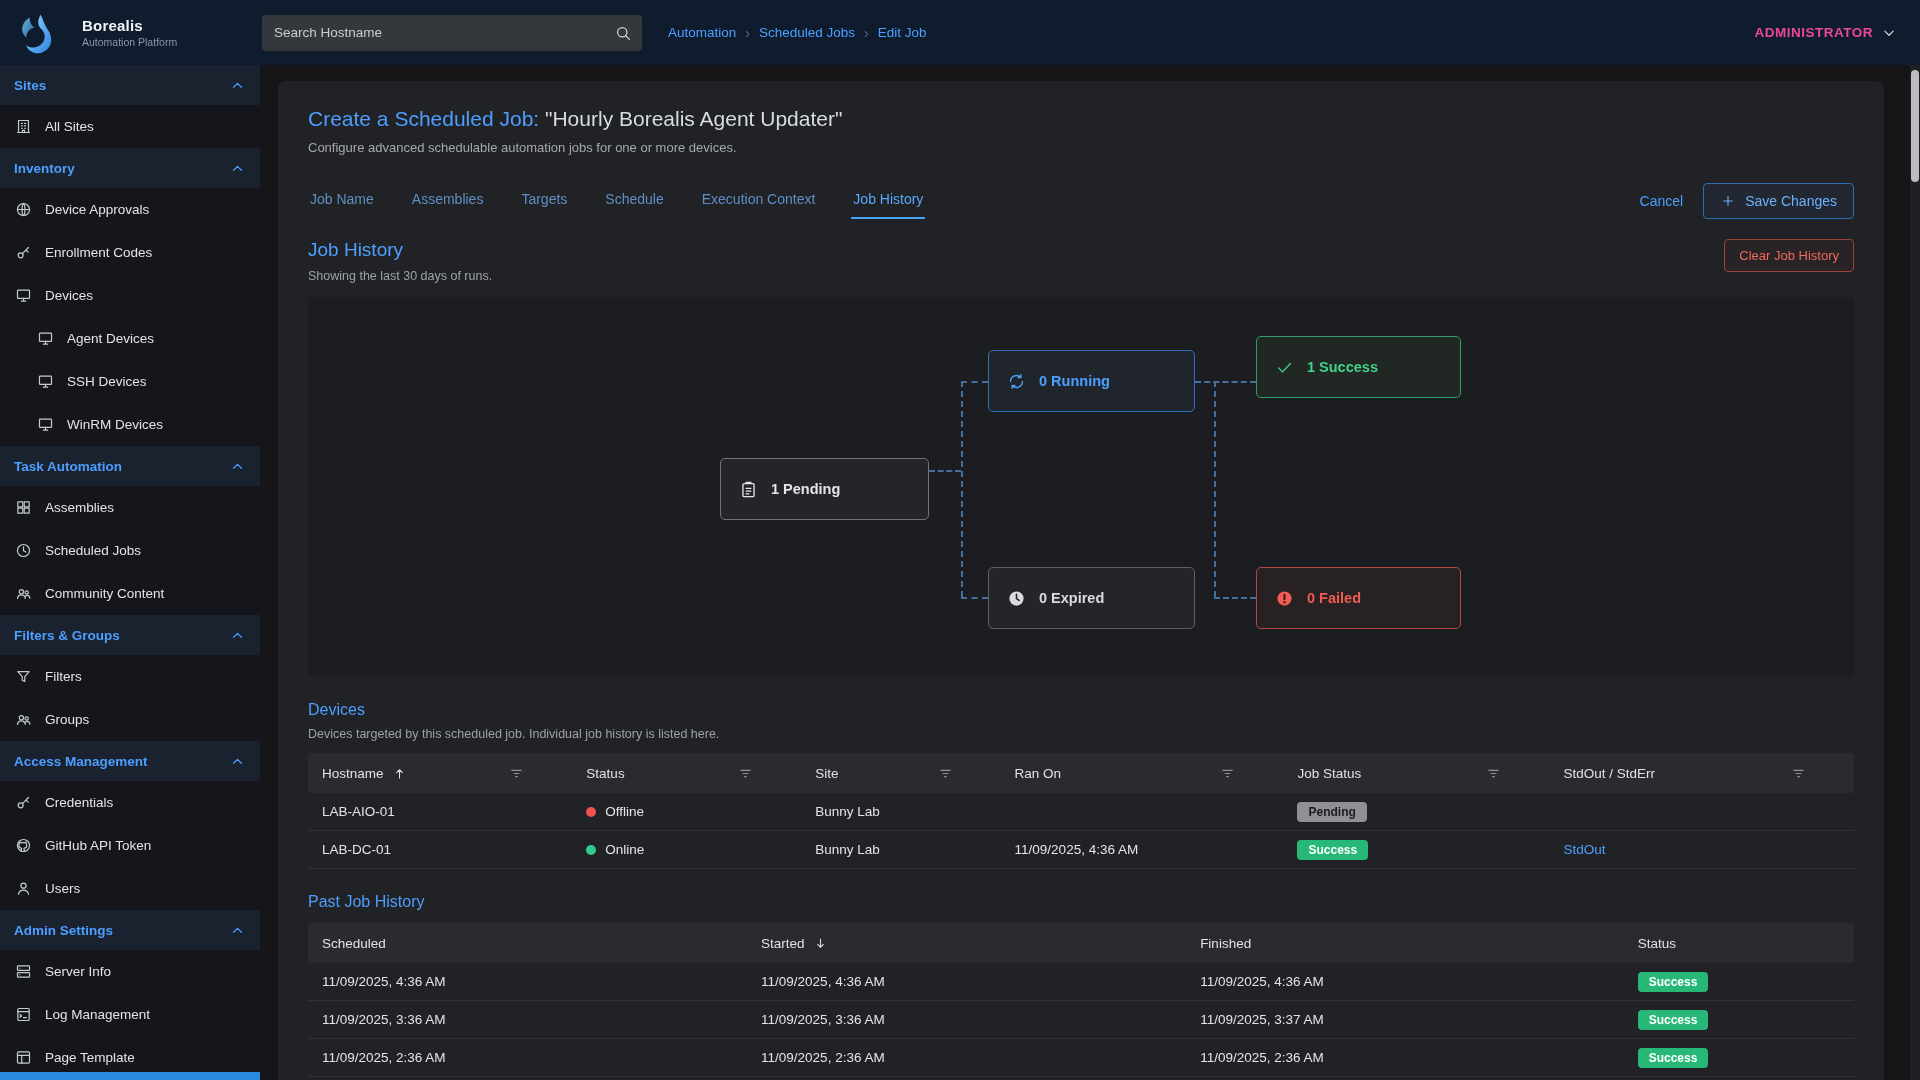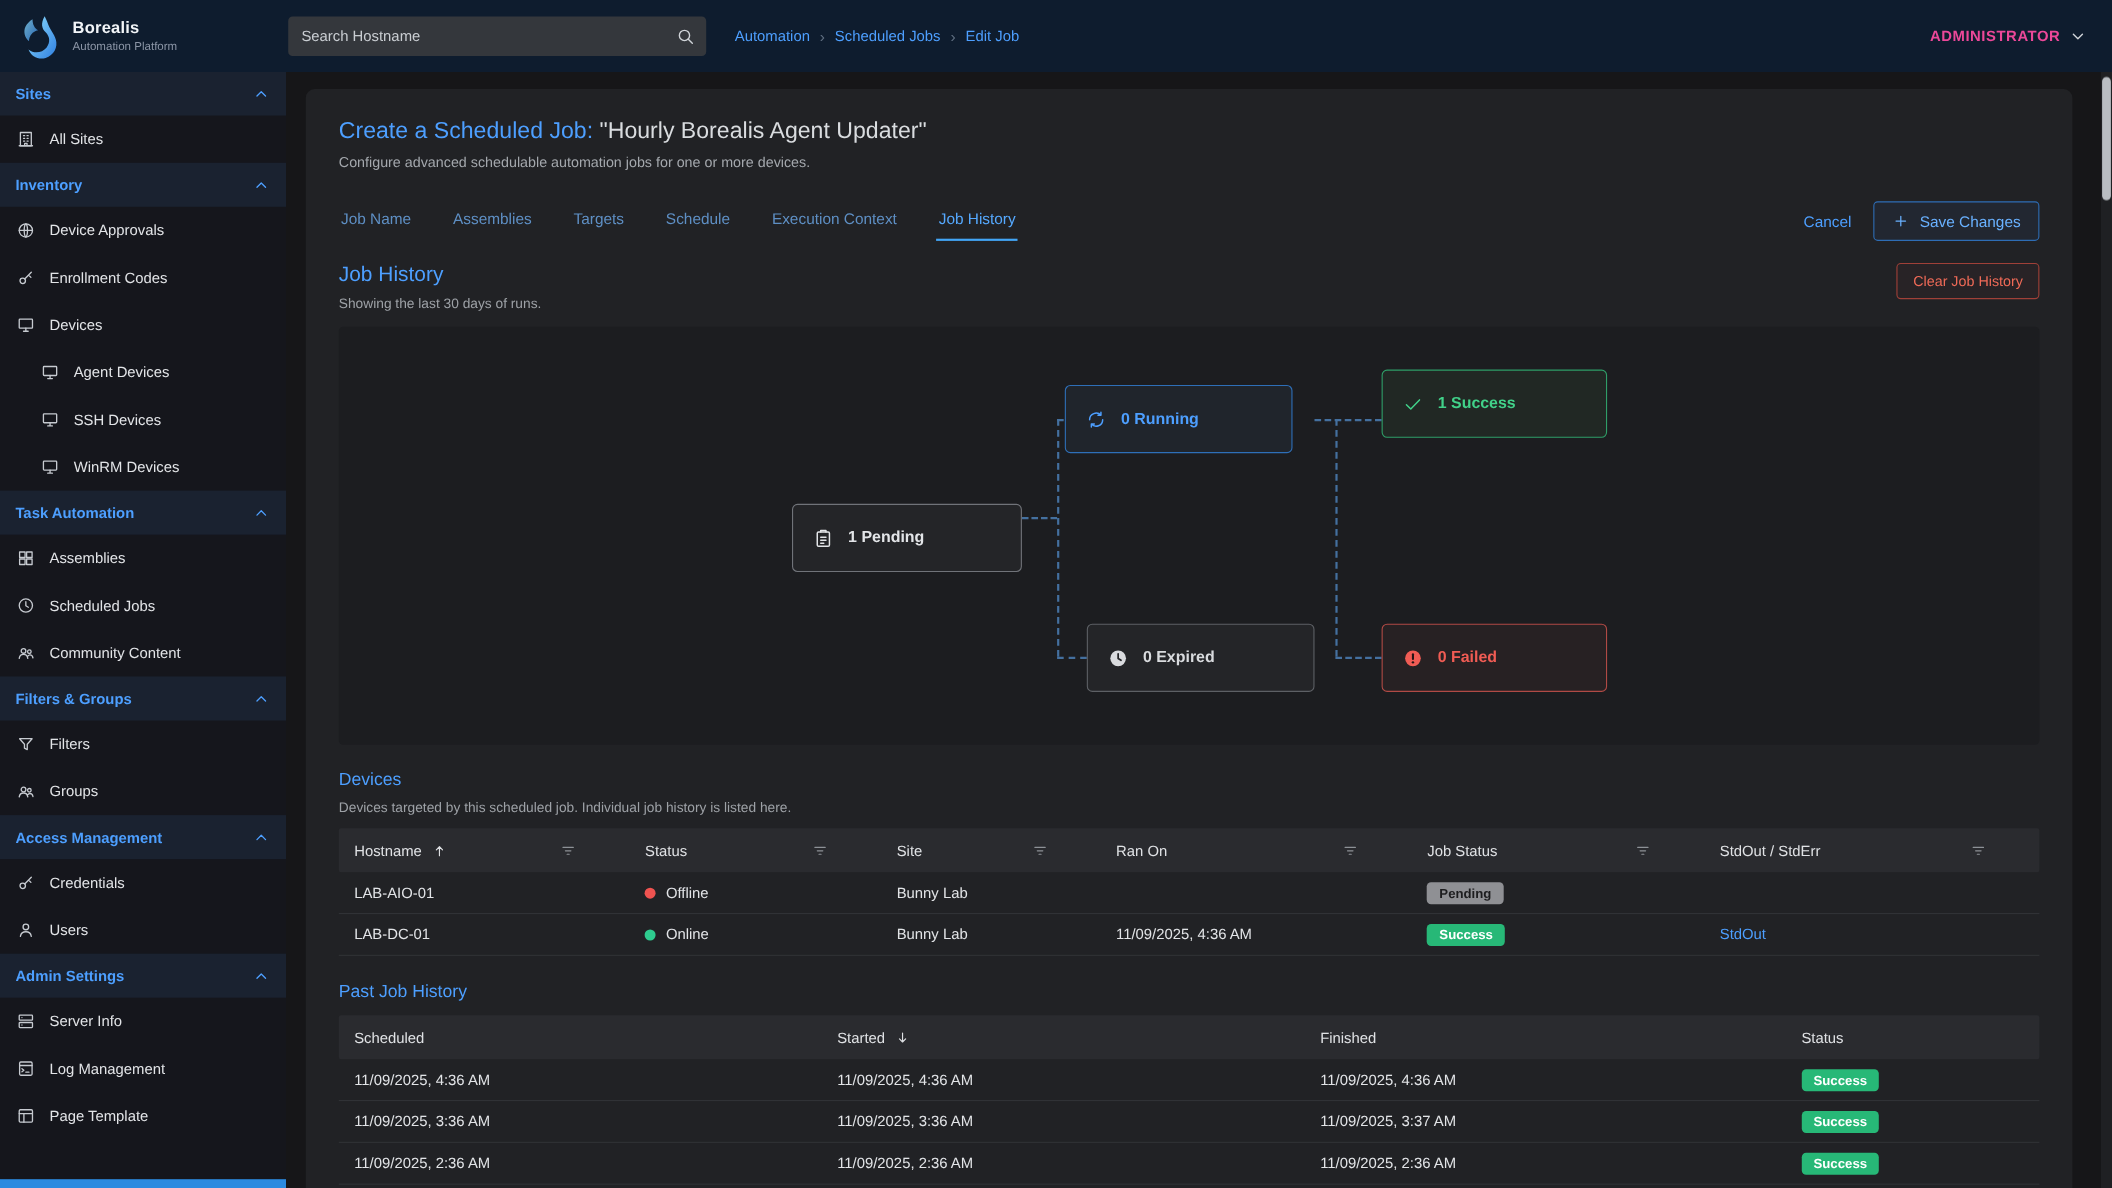--- a/index.html
+++ b/index.html
@@ -2,21 +2,21 @@
 <html><head>
 <meta charset="utf-8">
 <style>
   * { margin:0; padding:0; box-sizing:border-box; }
   html,body { width:1920px; height:1080px; overflow:hidden; background:#141416;
     font-family:"Liberation Sans","DejaVu Sans",sans-serif; color:#e6e8ea; }
 
   
   .topbar { position:fixed; top:0; left:0; right:0; height:65px; background:#0e1c2e;
     display:flex; align-items:center; z-index:20; }
-  .brand { width:260px; flex:none; height:100%; display:flex; align-items:center; gap:8px; padding:0 14px; cursor:pointer; }
+  .brand { width:260px; flex:none; height:100%; display:flex; align-items:center; gap:24px; padding:0 14px; cursor:pointer; }
   .logo { width:44px; height:44px; display:block; }
   .brand-title { font-size:15px; font-weight:bold; color:#f2f5f8; letter-spacing:.2px; }
   .brand-sub { font-size:10.5px; color:#8b95a6; margin-top:2px; }
   .search { position:relative; margin-left:2px; }
   .search-input { width:380px; height:36px; background:#34373c; border:none; border-radius:4px;
     color:#e8eaec; font-size:13.5px; padding:0 38px 0 12px; font-family:inherit; outline:none; }
   .search-input::placeholder { color:#c9cdd2; opacity:1; }
   .search-ic { position:absolute; right:10px; top:9px; width:18px; height:18px; color:#cfd3d8; cursor:pointer; }
   .crumbs { margin-left:26px; display:flex; align-items:center; gap:9px; font-size:13.5px; }
   .crumb.link { color:#4d9fff; cursor:pointer; }
@@ -70,21 +70,21 @@
   .section-h.lg { font-size:19px; }
   .section-h.md { font-size:16px; margin-top:24px; }
   .muted { font-size:12.5px; color:#9da1a6; margin-top:8px; }
 
   
   .diagram { position:relative; margin-top:14px; height:380px; background:#1c1d20; border-radius:4px; }
   .fbox { position:absolute; height:62px; border:1px solid #707379; border-radius:5px; background:#242528;
     display:flex; align-items:center; gap:13px; padding:0 18px; font-size:14.5px; font-weight:bold; cursor:pointer; }
   .fbox .icon { width:19px; height:19px; }
   #fb-pending { left:412px; top:161px; width:209px; color:#e3e5e8; }
-  #fb-running { left:660px; top:53px;  width:207px; border-color:#2e6fb8; color:#4d9fff; background:#20252c; }
+  #fb-running { left:680px; top:53px;  width:207px; border-color:#2e6fb8; color:#4d9fff; background:#20252c; }
   #fb-success { left:948px; top:39px;  width:205px; border-color:#2f9e68; color:#41d189; background:#212824; }
   #fb-expired { left:680px; top:270px; width:207px; border-color:#5d6065; color:#d9dbde; }
   #fb-failed  { left:948px; top:270px; width:205px; border-color:#b04a45; color:#f05c54; background:#272123; }
   .conn-h { position:absolute; border-top:2px dashed #44709f; }
   .conn-v { position:absolute; border-left:2px dashed #44709f; }
   #c1 { left:621px; top:173px; width:32px; }
   #c2 { left:653px; top:84px;  height:216px; }
   #c3 { left:653px; top:84px;  width:27px; }
   #c4 { left:653px; top:300px; width:27px; }
   #c5 { left:887px; top:84px;  width:61px; }
@@ -323,20 +323,29 @@
         <svg viewBox="0 0 24 24">
           <circle cx="8" cy="16" r="3.5"></circle>
           <path d="M10.5 13.5L19 5M15.5 8.5l3 3"></path>
         </svg>
       </span>
     <span>Credentials</span>
   </div>
   <div class="side-item">
     <span class="icon">
         <svg viewBox="0 0 24 24">
+          <circle cx="12" cy="12" r="8.5"></circle>
+          <path d="M9 20.5v-3c0-.6.1-1 .4-1.4-2.2-.3-4-1.3-4-4.1 0-.9.3-1.7.8-2.3-.1-.3-.4-1.2.1-2.4 0 0 .7-.2 2.4.9a8 8 0 0 1 4.6 0c1.7-1.1 2.4-.9 2.4-.9.5 1.2.2 2.1.1 2.4.5.6.8 1.4.8 2.3 0 2.8-1.8 3.8-4 4.1.3.4.4.8.4 1.4v3"></path>
+        </svg>
+      </span>
+    <span>GitHub API Token</span>
+  </div>
+  <div class="side-item">
+    <span class="icon">
+        <svg viewBox="0 0 24 24">
           <circle cx="12" cy="8" r="3.6"></circle>
           <path d="M5 20c.7-4 3.4-5.8 7-5.8S18.3 16 19 20"></path>
         </svg>
       </span>
     <span>Users</span>
   </div>
 
   <div class="side-section">
     <span class="side-section-label">Admin Settings</span>
     <span class="icon chev">

